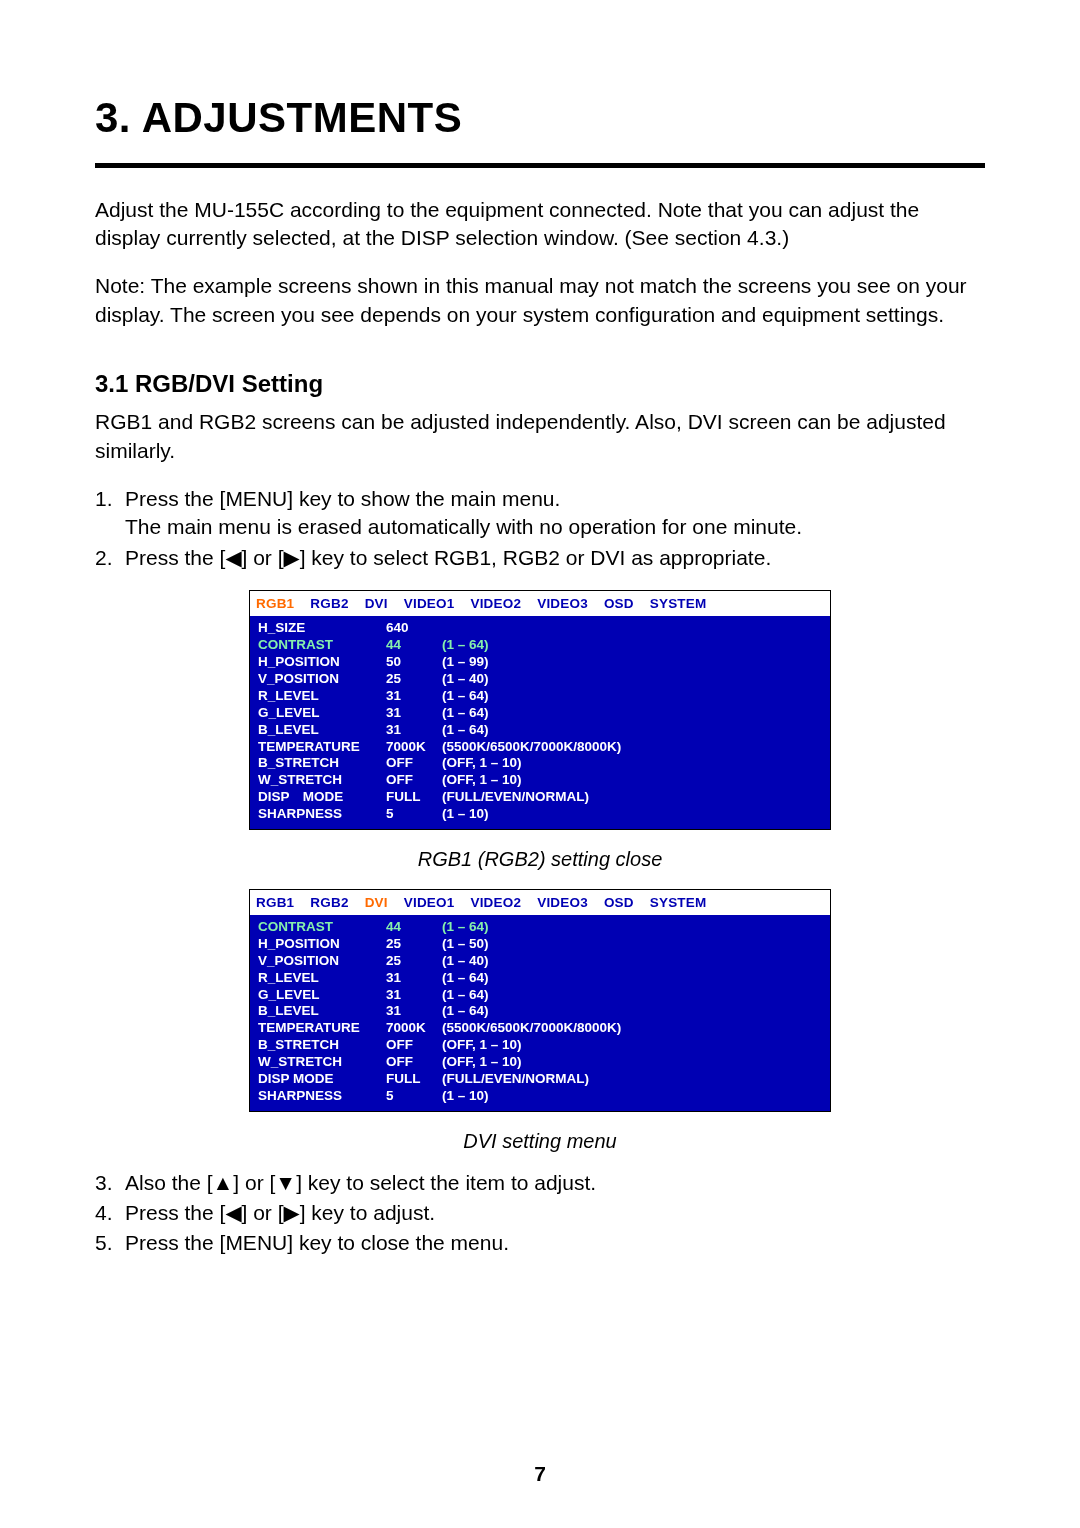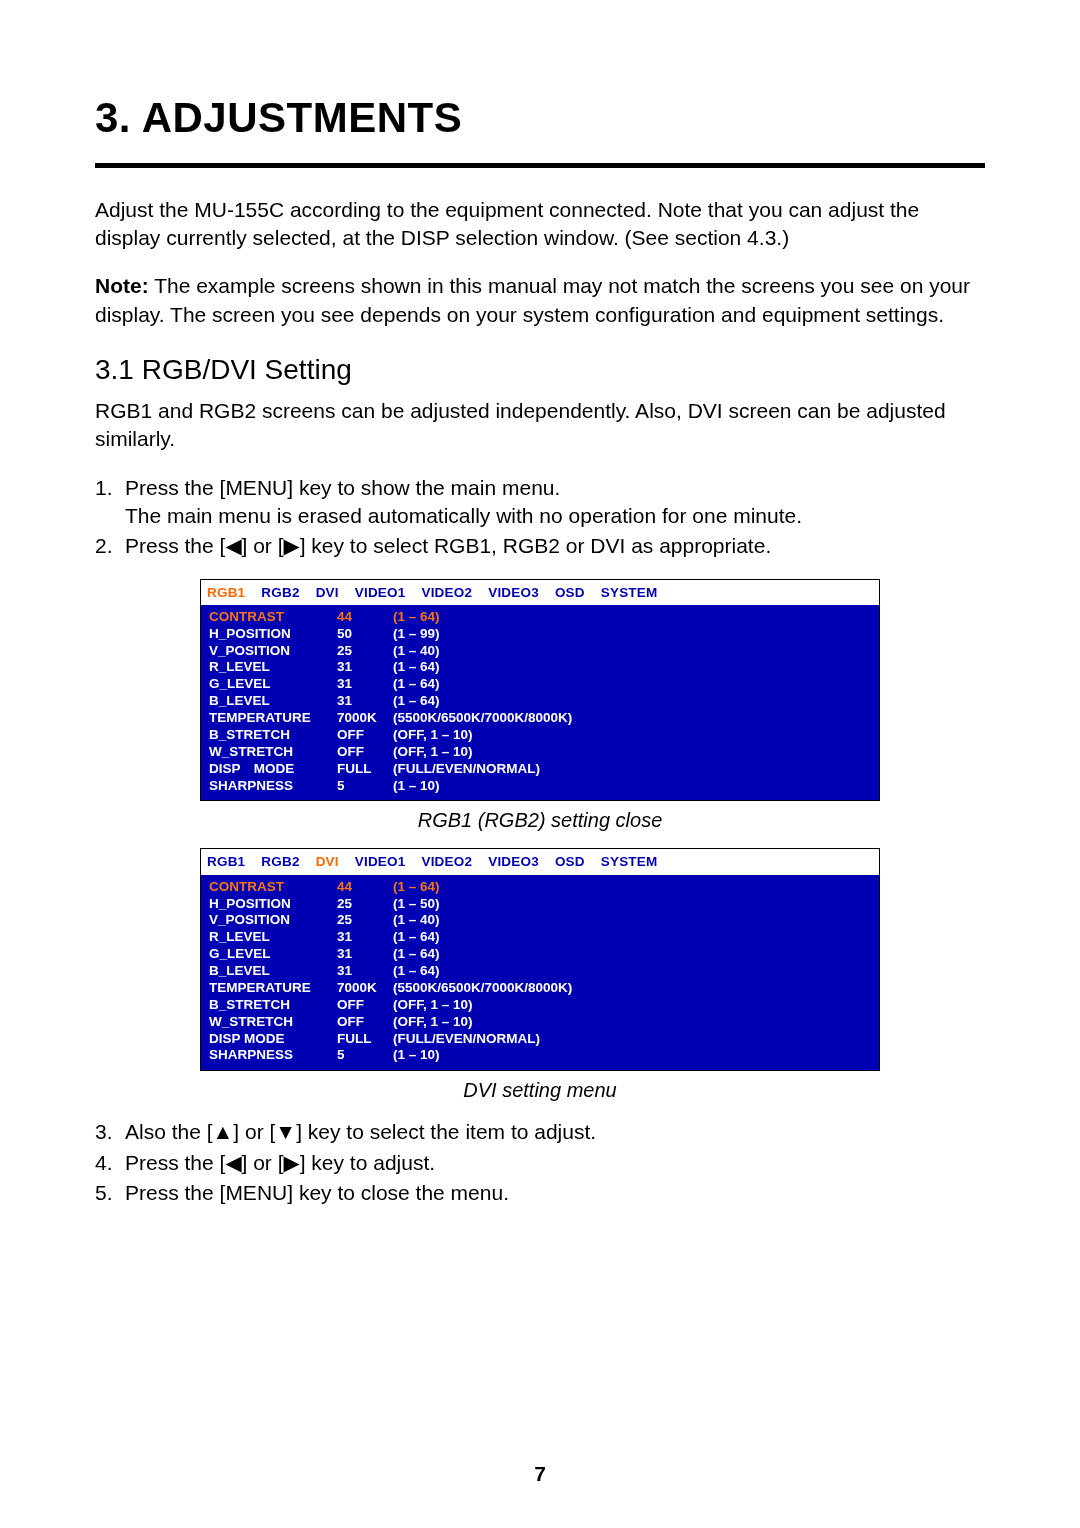--- a/index.html
+++ b/index.html
@@ -20,32 +20,32 @@
     letter-spacing: 0.5px;
     margin-bottom: 16px;
   }
   .hr-thick {
     border: none;
     border-top: 5px solid #000;
     margin-bottom: 28px;
   }
   .para { margin-bottom: 20px; }
   .section-title {
-    font-size: 28px;
-    font-weight: 400;
-    margin-top: 22px;
+    font-size: 24px;
+    font-weight: 700;
+    margin-top: 39px;
     margin-bottom: 8px;
   }
   ol.steps { list-style: none; padding-left: 0; margin: 10px 0 18px 0; }
   ol.steps > li { display: flex; margin-bottom: 2px; }
   ol.steps > li .num { min-width: 30px; }
   ol.steps > li .txt { flex: 1; }
   .menu-box {
-    width: 680px;
-    margin: 4px auto;
+    width: 582px;
+    margin: 16px auto;
     background: #0000b3;
     color: #fff;
     font-family: Arial, Helvetica, sans-serif;
     font-weight: 700;
     font-size: 13.5px;
     border: 1px solid #000;
   }
   .menu-tabs {
     background: #fff;
     color: #0000b3;
@@ -55,36 +55,36 @@
     display: flex;
     gap: 0;
   }
   .menu-tabs span { margin-right: 16px; white-space: nowrap; }
   .menu-tabs .sel { color: #ff6a00; }
   .menu-body { padding: 4px 8px 6px 8px; }
   .menu-row { display: flex; white-space: nowrap; line-height: 1.25; }
   .mr-label { width: 128px; }
   .mr-val { width: 56px; text-align: left; }
   .mr-range { flex: 1; }
-  .sel-row { color: #f97316; }
+  .sel-row { color: #86efac; }
   .fig-caption {
     text-align: center;
     font-style: italic;
     font-size: 20px;
     margin: 6px 0 14px 0;
   }
   .page-num {
     position: absolute;
     bottom: 40px;
     left: 0; right: 0;
     text-align: center;
     font-weight: 700;
     font-size: 21px;
   }
-  b { font-weight: 700; }
+  b { font-weight: 400; }
 </style>
 </head>
 <body>
 
 <h1 class="chapter-title">3. ADJUSTMENTS</h1>
 <hr class="hr-thick">
 
 <p class="para">Adjust the MU-155C according to the equipment connected. Note that you can adjust the display currently selected, at the DISP selection window. (See section 4.3.)</p>
 
 <p class="para">
@@ -110,20 +110,25 @@
       <span class="sel">RGB1</span>
       <span>RGB2</span>
       <span>DVI</span>
       <span>VIDEO1</span>
       <span>VIDEO2</span>
       <span>VIDEO3</span>
       <span>OSD</span>
       <span>SYSTEM</span>
     </div>
   <div class="menu-body" id="rgb-body">
+      <div class="menu-row">
+        <span class="mr-label">H_SIZE</span>
+        <span class="mr-val">640</span>
+        <span class="mr-range"></span>
+      </div>
       <div class="menu-row sel-row">
         <span class="mr-label">CONTRAST</span>
         <span class="mr-val">44</span>
         <span class="mr-range">(1 – 64)</span>
       </div>
       <div class="menu-row">
         <span class="mr-label">H_POSITION</span>
         <span class="mr-val">50</span>
         <span class="mr-range">(1 – 99)</span>
       </div>

